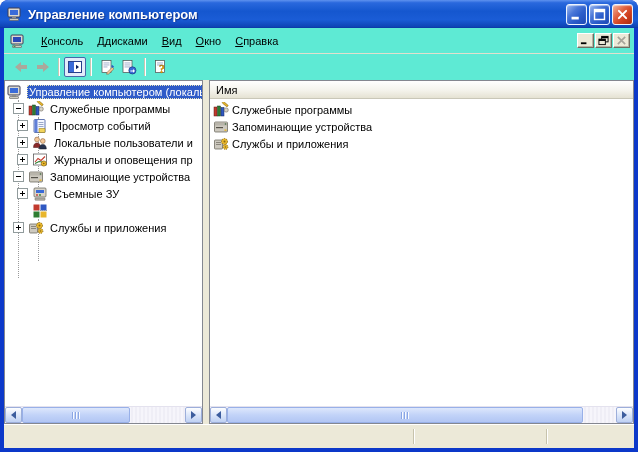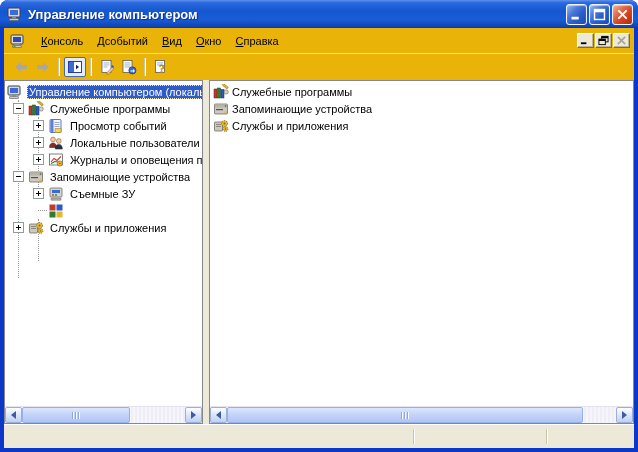--- a/index.html
+++ b/index.html
@@ -7,21 +7,21 @@
   .window{width:638px;height:452px;background:#0c38c9;border-radius:8px 8px 0 0;overflow:hidden;position:relative;}
   
   .titlebar{height:28px;display:flex;align-items:center;padding:0 5px 0 7px;border-radius:8px 8px 0 0;
     background:linear-gradient(180deg,#5f92ef 0%,#2a68dd 10%,#1557cf 40%,#1a5cd6 70%,#0e43b4 96%,#0a34a0 100%);}
   .titlebar .ico{margin-right:5px;}
   .wtitle{color:#fff;font-weight:bold;font-size:13px;text-shadow:1px 1px 1px rgba(0,20,90,.65);flex:1;white-space:nowrap;overflow:hidden;}
   .tbtn{width:21px;height:21px;margin-left:2px;border-radius:3px;border:1px solid #eef4ff;display:flex;align-items:center;justify-content:center;
     background:linear-gradient(135deg,#9db9f0 0%,#4a77d8 35%,#2c5ecb 60%,#1d49b5 100%);box-shadow:inset 0 1px 1px rgba(255,255,255,.55);}
   .tbtn.close{background:linear-gradient(135deg,#f2b49b 0%,#e0603f 40%,#d0401f 65%,#a92c10 100%);}
   
-  .main{margin:0 4px;background:#eab308;height:420px;display:flex;flex-direction:column;}
+  .main{margin:0 4px;background:#5eead4;height:420px;display:flex;flex-direction:column;}
   .menubar{height:26px;display:flex;align-items:center;padding:0 4px;border-bottom:1px solid #e2dfcd;}
   .menubar .ico{margin:0 8px 0 2px;}
   .mitem{padding:2px 7px;white-space:nowrap;}
   .hot{text-decoration:underline;}
   .mdigroup{margin-left:auto;display:flex;}
   .mdib{width:17px;height:15px;margin-left:1px;background:#ece9d8;border:1px solid;border-color:#fff #6f6d62 #6f6d62 #fff;
     box-shadow:inset -1px -1px 0 #b8b4a4;display:flex;align-items:center;justify-content:center;}
   
   .toolbar{height:26px;display:flex;align-items:center;padding:0 6px;}
   .tbico{width:22px;height:20px;display:flex;align-items:center;justify-content:center;}
@@ -29,21 +29,21 @@
   .tbpressed{border:1px solid #46r;border:1px solid #4868a8;border-radius:2px;background:#e3ecfb;}
   
   .content{height:344px;display:flex;gap:6px;background:#ece9d8;}
   .panel{background:#fff;border:1px solid #848790;display:flex;flex-direction:column;overflow:hidden;}
   .panel.left{width:199px;flex:0 0 199px;}
   .panel.right{flex:1;}
   
   .tree{flex:1;overflow:hidden;position:relative;padding-top:2px;}
   .guide{position:absolute;width:0;border-left:1px dotted #9a9a9a;}
   .trow{height:17px;display:flex;align-items:center;white-space:nowrap;position:relative;}
-  .l0{padding-left:2px;} .l1{padding-left:8px;} .l2{padding-left:28px;}
+  .l0{padding-left:2px;} .l1{padding-left:8px;} .l2{padding-left:12px;}
   .box{width:11px;height:11px;flex:0 0 11px;background:#fff;border:1px solid #919b9c;margin-right:4px;position:relative;z-index:1;}
   .box::before{content:"";position:absolute;left:2px;top:4px;width:5px;height:1px;background:#000;}
   .box.plus::after{content:"";position:absolute;left:4px;top:2px;width:1px;height:5px;background:#000;}
   .nobox{width:15px;flex:0 0 15px;}
   .conn::before{content:"";position:absolute;left:33px;top:8px;width:9px;border-top:1px dotted #9a9a9a;}
   .ico{width:16px;height:16px;flex:0 0 16px;display:inline-flex;}
   .trow .ico{margin-right:4px;}
   .tlabel{padding:1px 2px;}
   .sel{background:#2f5bc8;color:#fff;outline:1px dotted #e8e4b8;outline-offset:-1px;}
   
@@ -106,21 +106,21 @@
       <span class="ico">
         <svg viewBox="0 0 16 16" width="16" height="16">
             <rect x="1" y="2" width="12" height="9" rx="1" fill="#dcd9d1" stroke="#3d3d55"></rect>
             <rect x="3" y="4" width="8" height="5" fill="#2a46b8"></rect>
             <rect x="5" y="11" width="4" height="1.5" fill="#8f8f8f"></rect>
             <rect x="2.5" y="12.5" width="9" height="2" rx="0.5" fill="#d0cdc3" stroke="#5a5a5a" stroke-width="0.6"></rect>
             <rect x="3.5" y="13" width="2" height="0.8" fill="#2e7d32"></rect>
           </svg>
       </span>
       <span class="mitem"><span class="hot">К</span><span>онсоль</span></span>
-      <span class="mitem"><span class="hot">Д</span><span>событий</span></span>
+      <span class="mitem"><span class="hot">Д</span><span>дисками</span></span>
       <span class="mitem"><span class="hot">В</span><span>ид</span></span>
       <span class="mitem"><span class="hot">О</span><span>кно</span></span>
       <span class="mitem"><span class="hot">С</span><span>правка</span></span>
       <span class="mdigroup">
         <span class="mdib">
             <svg viewBox="0 0 14 12" width="13" height="11">
               <rect x="2" y="8" width="6" height="2" fill="#000"></rect>
             </svg>
           </span>
         <span class="mdib">
@@ -333,20 +333,23 @@
           <span class="thumb" style="width:108px;">
               <span class="grip"></span>
             </span>
           <span class="sbtn right">
               <span class="arrR"></span>
             </span>
         </div>
       </div>
 
       <div class="panel right">
+        <div class="colhead">
+          <span>Имя</span>
+        </div>
         <div class="list">
           <div class="lrow">
             <span class="ico">
                 <svg viewBox="0 0 16 16" width="16" height="16">
                   <rect x="1" y="5" width="3" height="9" fill="#c23a2e" stroke="#5a1a12" stroke-width="0.5"></rect>
                   <rect x="4.5" y="4" width="3" height="10" fill="#2e7d32" stroke="#143a16" stroke-width="0.5"></rect>
                   <rect x="8" y="5.5" width="3" height="8.5" fill="#2f58c2" stroke="#14265a" stroke-width="0.5"></rect>
                   <rect x="9" y="1" width="6.5" height="2" rx="0.6" transform="rotate(40 12 2)" fill="#e8b62c" stroke="#7a5c10" stroke-width="0.5"></rect>
                   <circle cx="13.2" cy="8" r="2.1" fill="#d8d4c8" stroke="#6b675c" stroke-width="0.6"></circle>
                 </svg>

